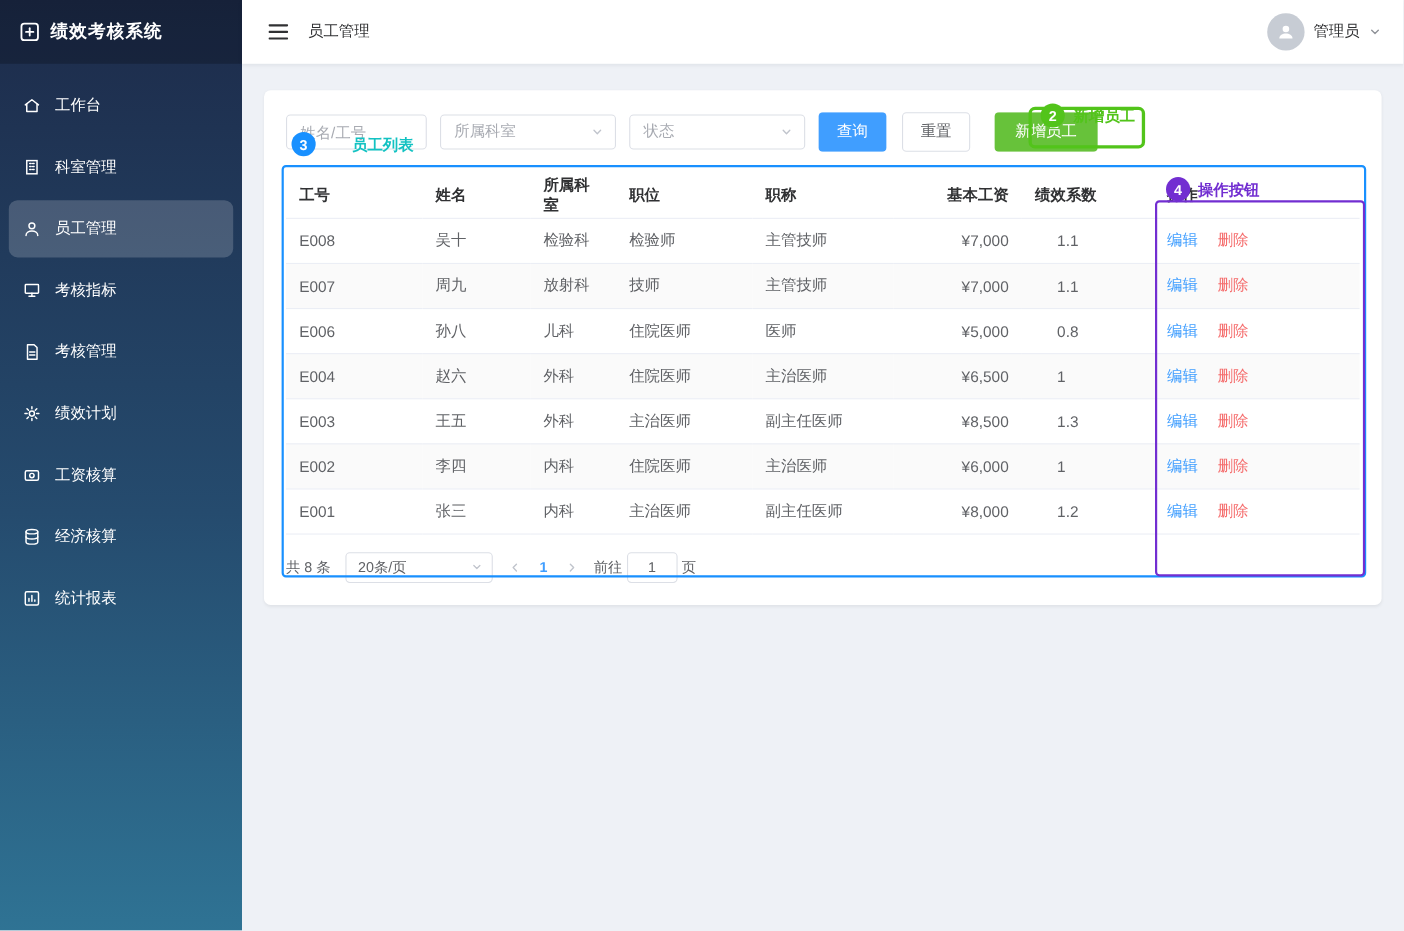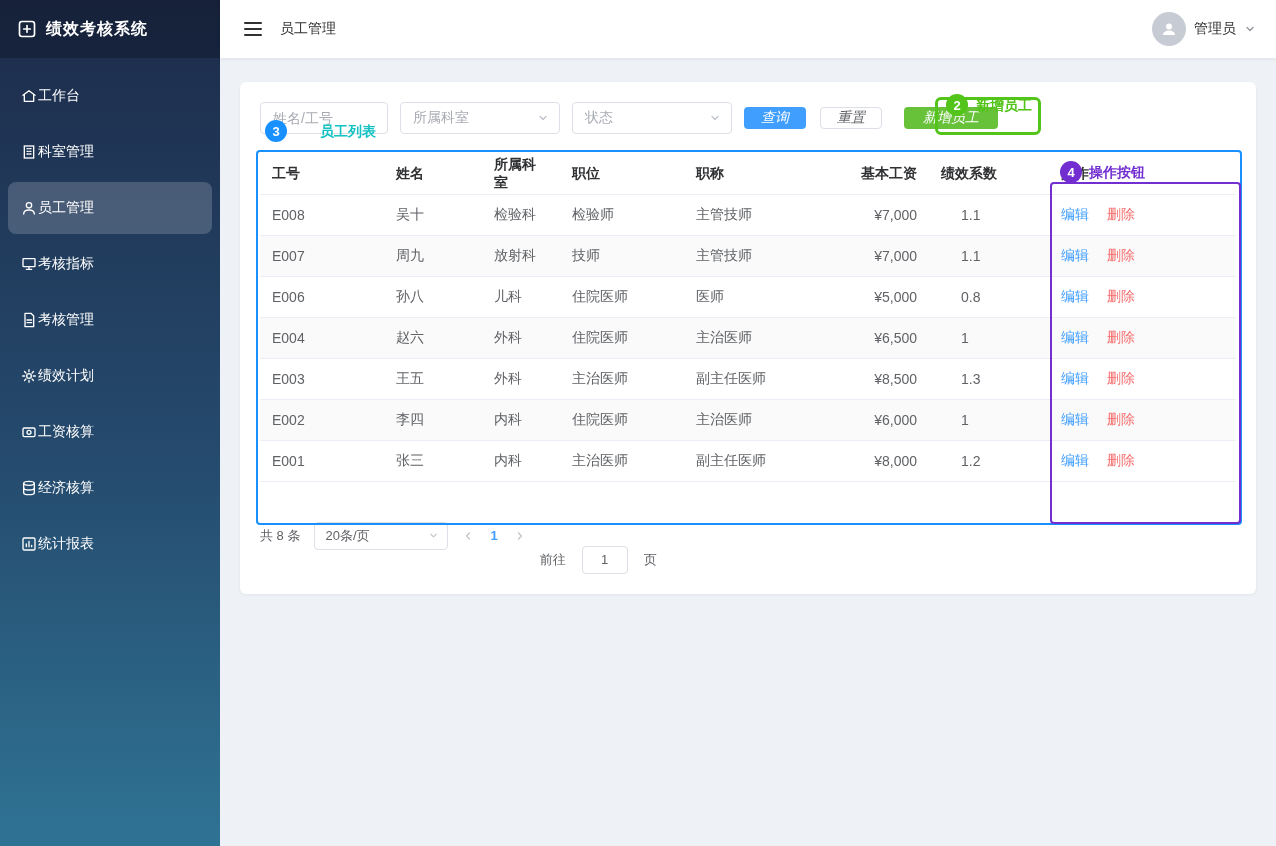--- a/index.html
+++ b/index.html
@@ -18,21 +18,21 @@
     background:linear-gradient(180deg,#1d2b4a 0%,#254b6e 55%,#2f7394 100%);
   }
   .logo {
     height:58px; display:flex; align-items:center; gap:10px; padding:0 18px;
     background:rgba(0,0,0,0.22); font-size:16px; font-weight:bold; letter-spacing:1px;
   }
   .logo svg { flex:none; }
   .nav { padding-top:8px; }
   .nav-item {
     height:52px; margin:4px 8px; padding:0 12px; border-radius:8px;
-    display:flex; align-items:center; font-size:14px; color:#fff; cursor:pointer;
+    display:flex; align-items:center; gap:12px; font-size:14px; color:#fff; cursor:pointer;
   }
   .nav-item.active { background:rgba(255,255,255,0.18); }
   .nav-icon { width:18px; height:18px; display:flex; align-items:center; justify-content:center; }
 
   
   .main { flex:1; display:flex; flex-direction:column; min-width:0; }
   .topbar {
     height:58px; background:#fff; display:flex; align-items:center;
     padding:0 20px 0 24px; box-shadow:0 1px 4px rgba(0,21,41,.08); position:relative; z-index:1;
   }
@@ -51,22 +51,22 @@
     width:128px; height:32px; border:1px solid #dcdfe6; border-radius:4px;
     padding:0 12px; font-size:14px; color:#606266; outline:none;
   }
   .text-input::placeholder { color:#a8abb2; }
   .select {
     width:160px; height:32px; border:1px solid #dcdfe6; border-radius:4px; margin-left:12px;
     padding:0 10px 0 12px; font-size:14px; color:#a8abb2; background:#fff;
     display:flex; align-items:center; justify-content:space-between; cursor:pointer;
   }
   .btn {
-    height:22px; padding:0 16px; border-radius:4px; font-size:14px;
-    border:1px solid transparent; cursor:pointer; display:flex; align-items:center; justify-content:center;font-style:italic;
+    height:36px; padding:0 16px; border-radius:4px; font-size:14px;
+    border:1px solid transparent; cursor:pointer; display:flex; align-items:center; justify-content:center;
   }
   .btn-primary { background:#409eff; color:#fff; margin-left:12px; }
   .btn-default { background:#fff; border-color:#dcdfe6; color:#606266; margin-left:14px; }
   .btn-success { background:#67c23a; color:#fff; margin-left:22px; padding:0 18px; }
 
   
   table { width:100%; border-collapse:collapse; table-layout:fixed; font-size:14px; }
   th {
     height:40px; text-align:left; padding:0 12px; color:#303133; font-weight:bold;
     border-bottom:1px solid #ebeef5; background:#fff;
@@ -85,21 +85,21 @@
     gap:14px; font-size:13px; color:#606266;
   }
   .page-size {
     width:134px; height:28px; border:1px solid #dcdfe6; border-radius:4px;
     display:flex; align-items:center; justify-content:space-between;
     padding:0 8px 0 10px; color:#606266; cursor:pointer;
   }
   .pager { display:flex; align-items:center; gap:16px; }
   .pager-arrow { color:#c0c4cc; display:flex; cursor:pointer; }
   .page-num { color:#409eff; font-weight:bold; font-size:13px; cursor:pointer; }
-  .goto { display:flex; align-items:center; gap:16px;margin-top:48px; }
+  .goto { display:flex; align-items:center; gap:4px; }
   .goto-input {
     width:46px; height:28px; border:1px solid #dcdfe6; border-radius:4px;
     text-align:center; font-size:13px; color:#606266; outline:none;
   }
 
   
   .overlay { position:absolute; left:0; top:0; width:100%; height:100%; pointer-events:none; z-index:10; }
   .ann-box { position:absolute; border-radius:6px; }
   .ann-badge {
     position:absolute; width:22px; height:22px; border-radius:50%; color:#fff;

